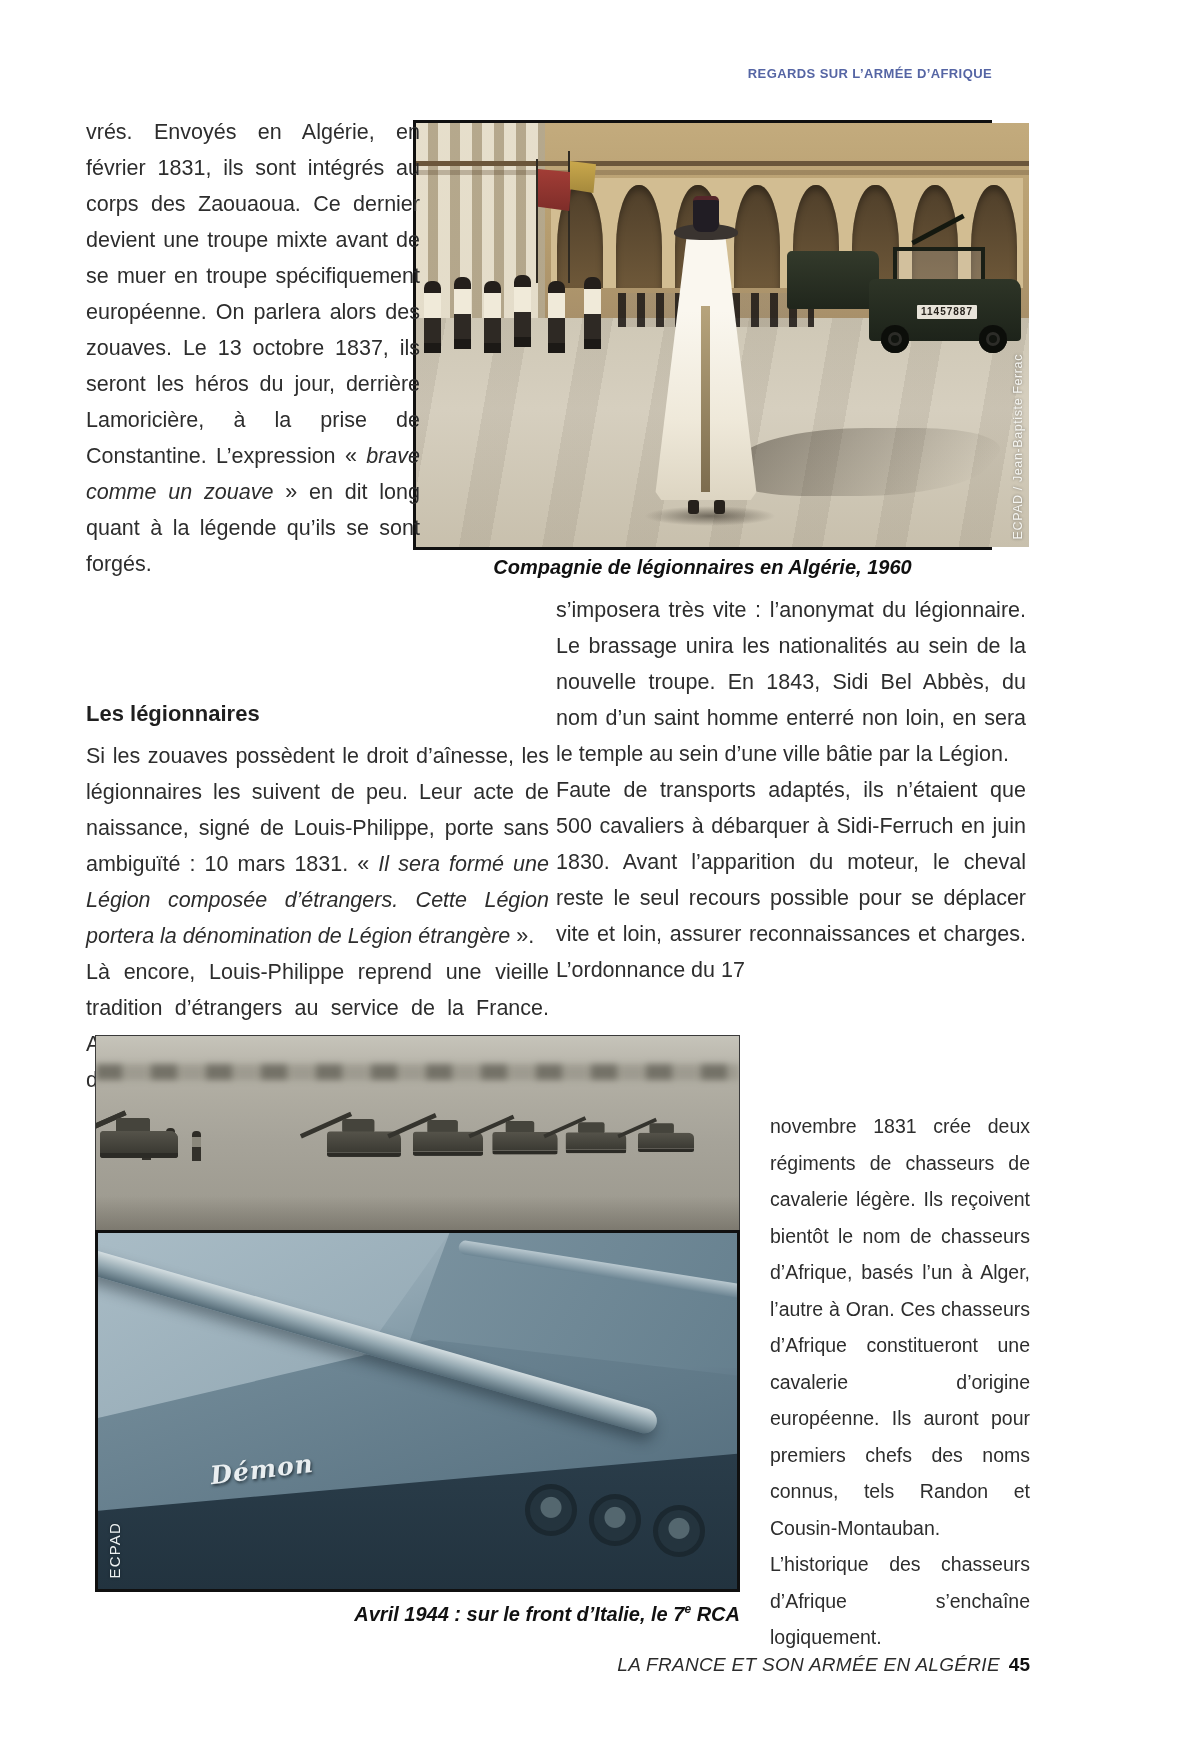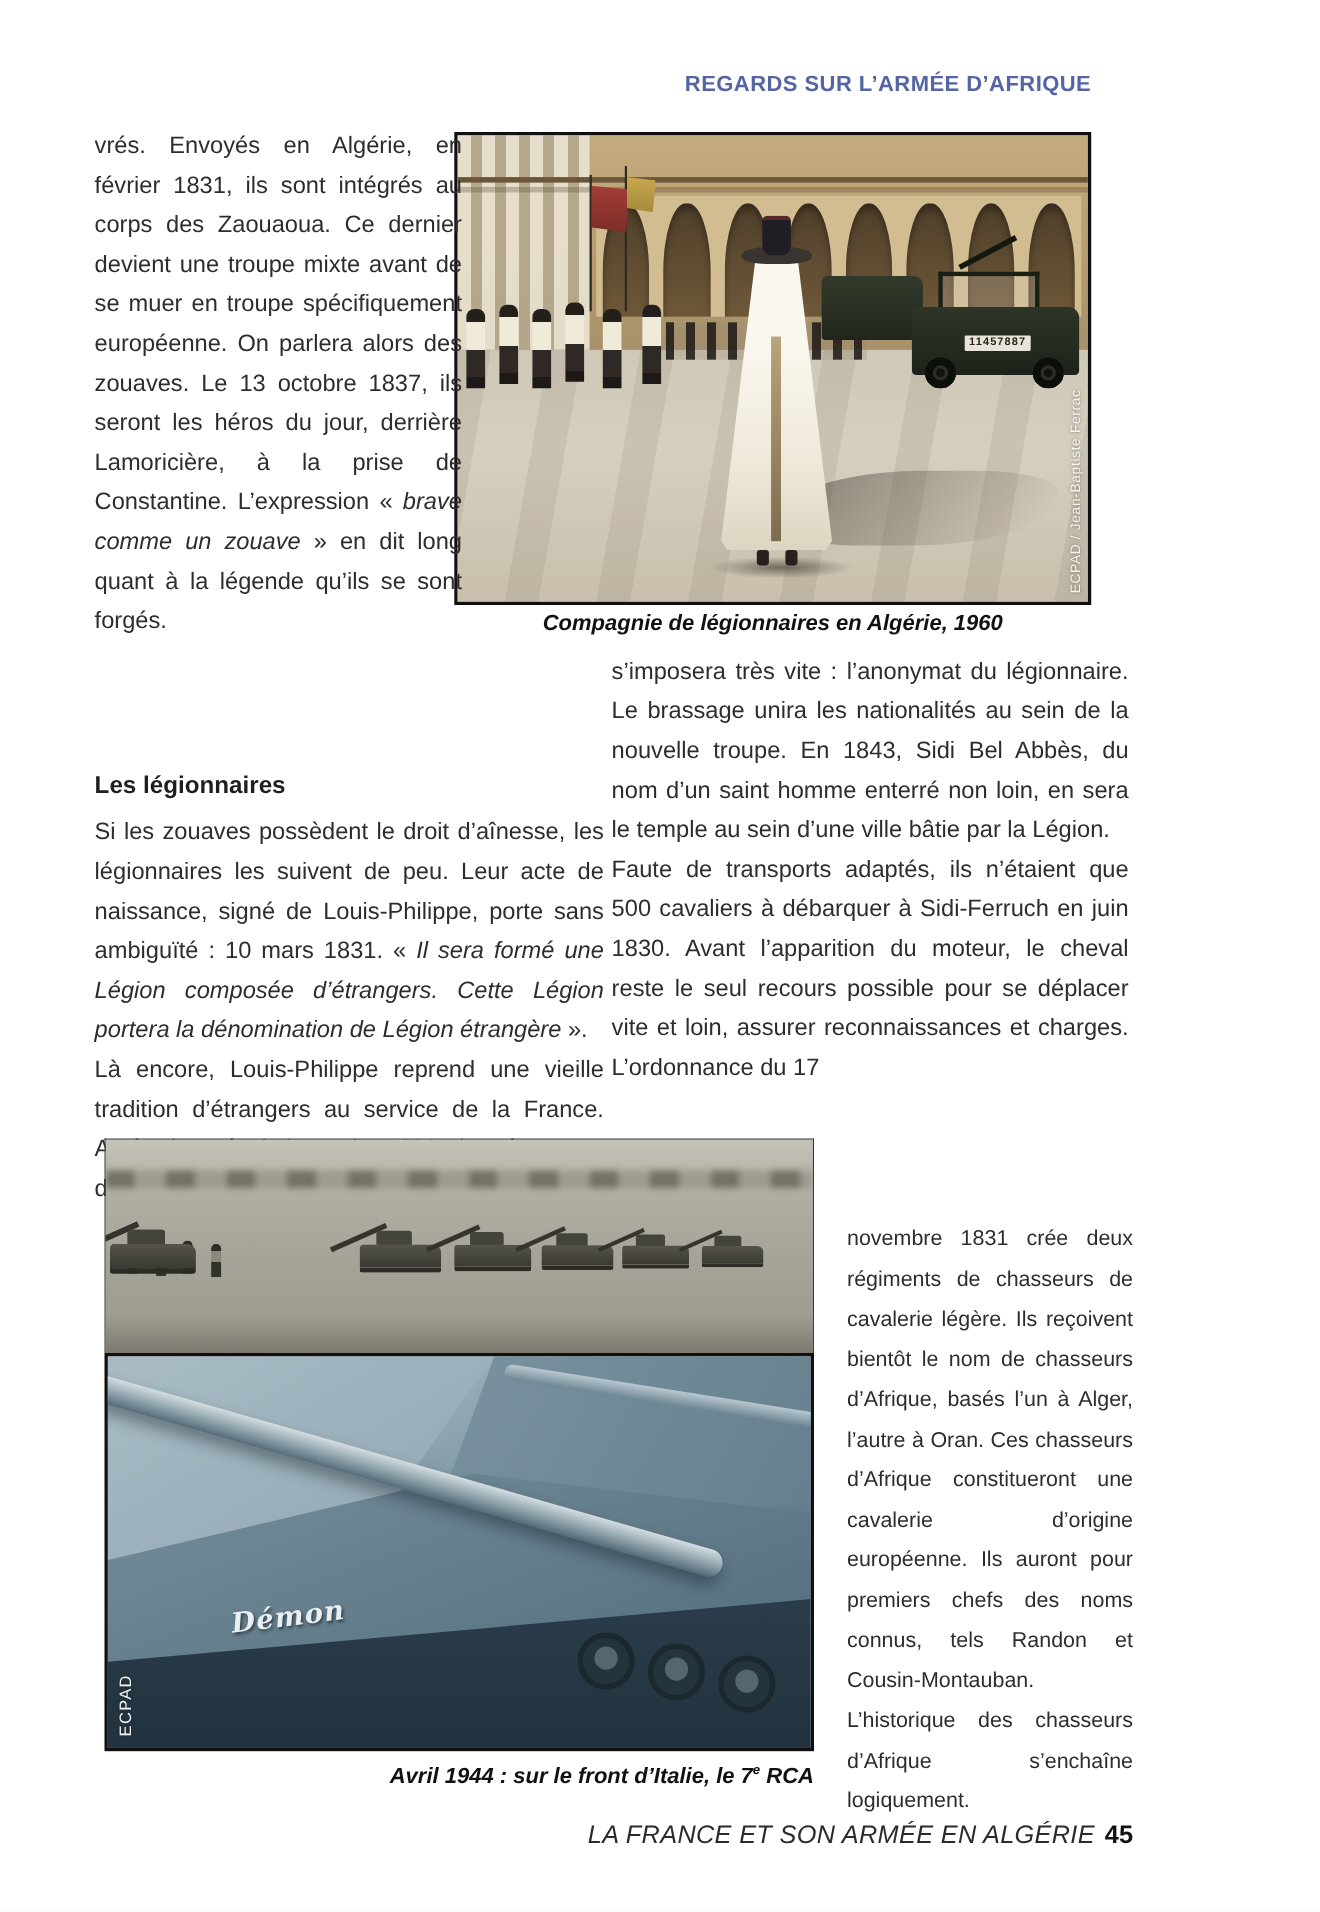--- a/index.html
+++ b/index.html
@@ -3,24 +3,24 @@
 <meta charset="utf-8">
 <style>
   html,body{margin:0;padding:0;background:#ffffff;}
   .page{
     position:relative;width:1200px;height:1738px;margin:0 auto;background:#ffffff;
     font-family:"Liberation Sans","DejaVu Sans",sans-serif;color:#2d2d2d;overflow:hidden;
     border-bottom:2px solid #d9d9d9;
   }
   
   .header{
-    position:absolute;top:66px;right:208px;font-size:20px;font-weight:bold;
+    position:absolute;top:66px;right:208px;font-size:13px;font-weight:bold;
     letter-spacing:.4px;color:#5565a4;
   }
-  .footer{position:absolute;top:1654px;right:170px;font-size:23px;color:#2b2b2b;white-space:nowrap;}
+  .footer{position:absolute;top:1654px;right:170px;font-size:19px;color:#2b2b2b;white-space:nowrap;}
   .footer .f-title{font-style:italic;letter-spacing:.3px;}
   .footer .f-num{font-weight:bold;color:#111;margin-left:9px;}
   
   .col{position:absolute;text-align:justify;font-size:21.5px;line-height:36px;}
   .col p{margin:0;}
   .col h2{margin:0 0 6px 0;font-size:22px;line-height:36px;color:#1f1f1f;text-align:left;}
   .col1{left:86px;top:114px;width:334px;}
   .colL{left:86px;top:696px;width:463px;}
   .colR{left:556px;top:592px;width:470px;}
   .colR h2{margin-top:22px;}
@@ -31,21 +31,21 @@
     position:absolute;left:413px;top:556px;width:579px;text-align:center;
     font-size:20px;font-weight:bold;font-style:italic;color:#111;
   }
   .bottom-caption{
     position:absolute;left:95px;top:1602px;width:645px;text-align:right;
     font-size:20px;font-weight:bold;font-style:italic;color:#111;
   }
   .bottom-caption sup{font-size:12px;}
   
   .top-photo{position:absolute;left:413px;top:120px;width:573px;height:424px;border:3px solid #101010;margin:0;}
-  .tp-scene{position:relative;width:100%;height:100%;overflow:hidden;background:#8b5cf6;}
+  .tp-scene{position:relative;width:100%;height:100%;overflow:hidden;background:#15803d;padding-left:40px;}
   .tp-wall{position:absolute;top:0;left:0;right:0;height:46%;background:linear-gradient(180deg,#c3ab7d,#b59c6e 60%,#a8906a);}
   .tp-colonnade{position:absolute;top:0;left:0;width:21%;height:46%;
     background:repeating-linear-gradient(90deg,#e9e3d2 0 12px,#b4a88e 12px 22px);opacity:.92;}
   .tp-cornice{position:absolute;top:9%;left:0;right:0;height:5px;background:#6b563a;box-shadow:0 9px 0 rgba(90,70,45,.3);}
   .tp-arches{position:absolute;top:13%;left:22%;right:1%;height:26%;display:flex;gap:13px;background:#d2bd92;padding:0 6px;}
   .arch{flex:1;margin-top:7px;background:linear-gradient(180deg,#4f3f2a,#6e5839);
     border-radius:48% 48% 0 0/60% 60% 0 0;box-shadow:inset 0 5px 7px rgba(0,0,0,.35);}
   .tp-ground{position:absolute;top:46%;bottom:0;left:0;right:0;background:linear-gradient(180deg,#cfc8b6,#d6cfbf 40%,#c8c0ad);}
   .tp-shadows{position:absolute;bottom:0;left:0;right:0;height:54%;
     background:repeating-linear-gradient(100deg,rgba(90,80,65,.10) 0 30px,rgba(0,0,0,0) 30px 82px);}

